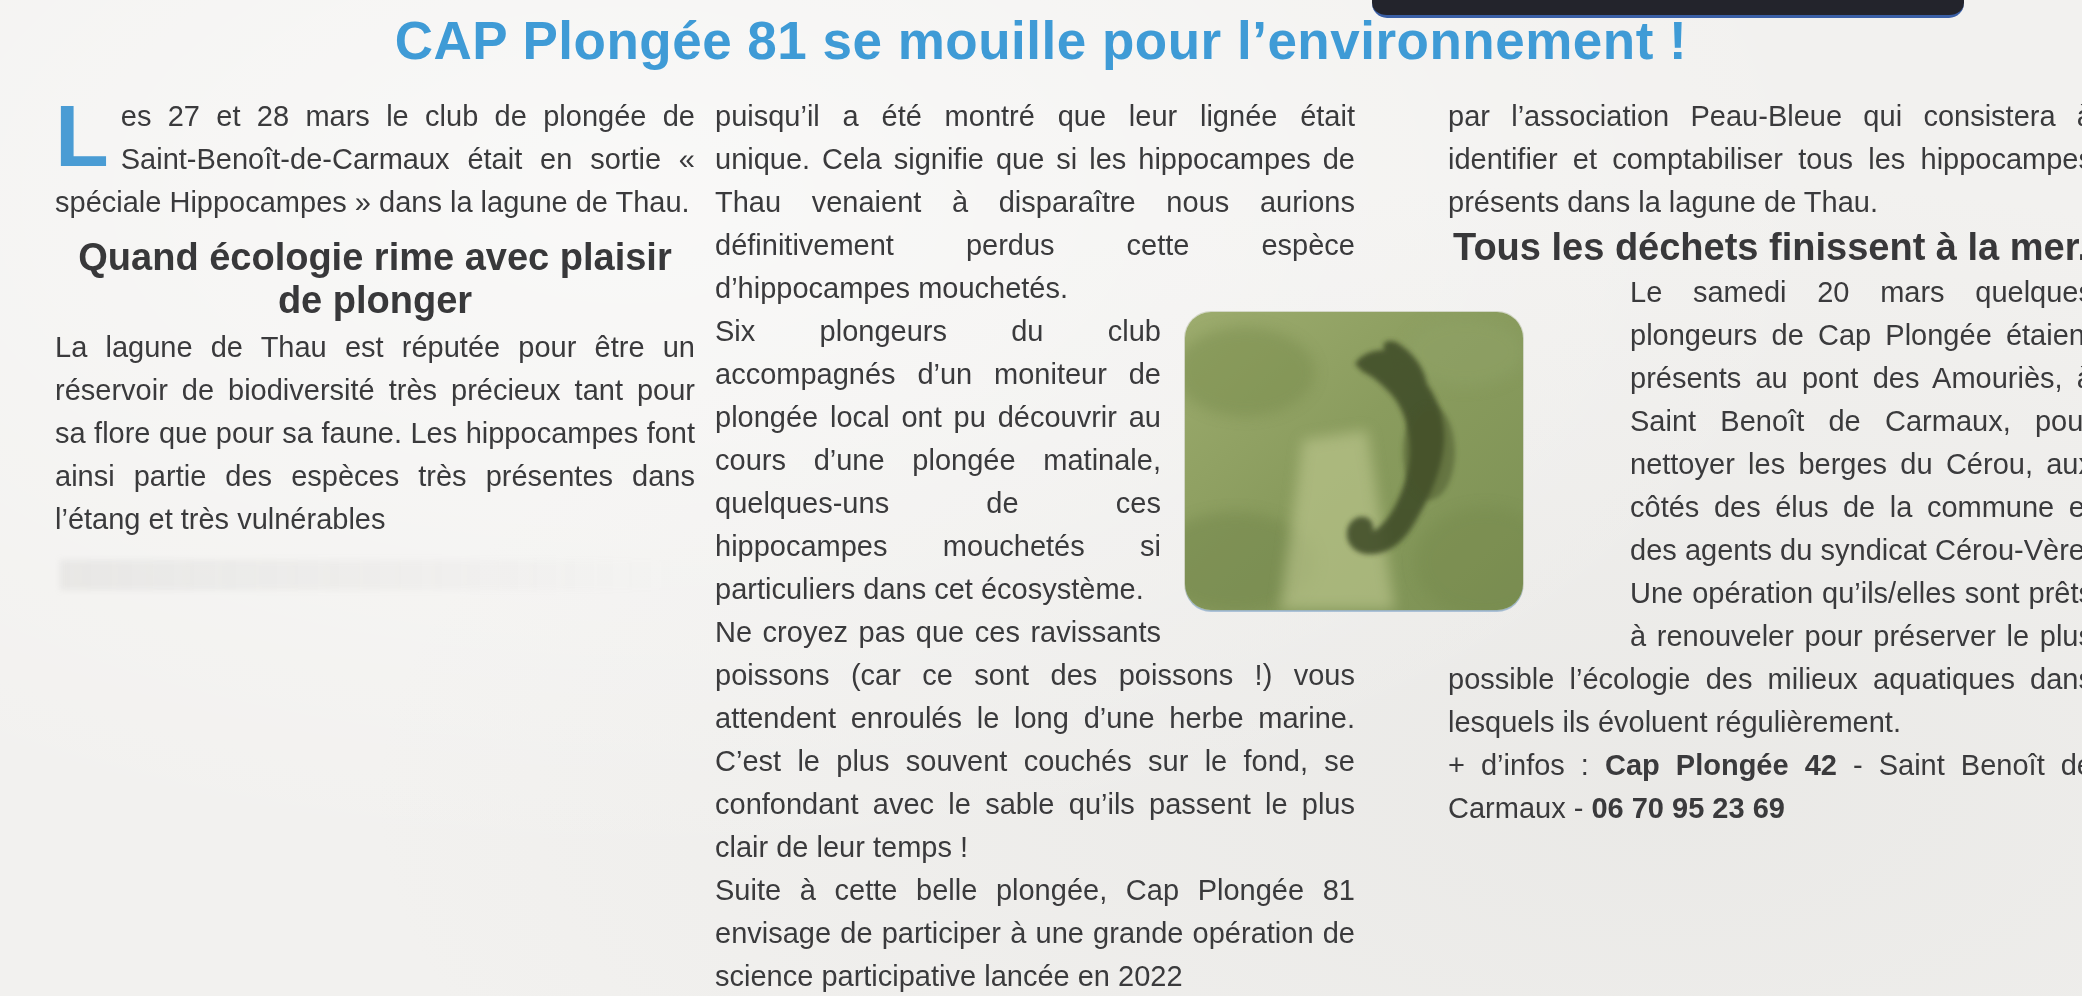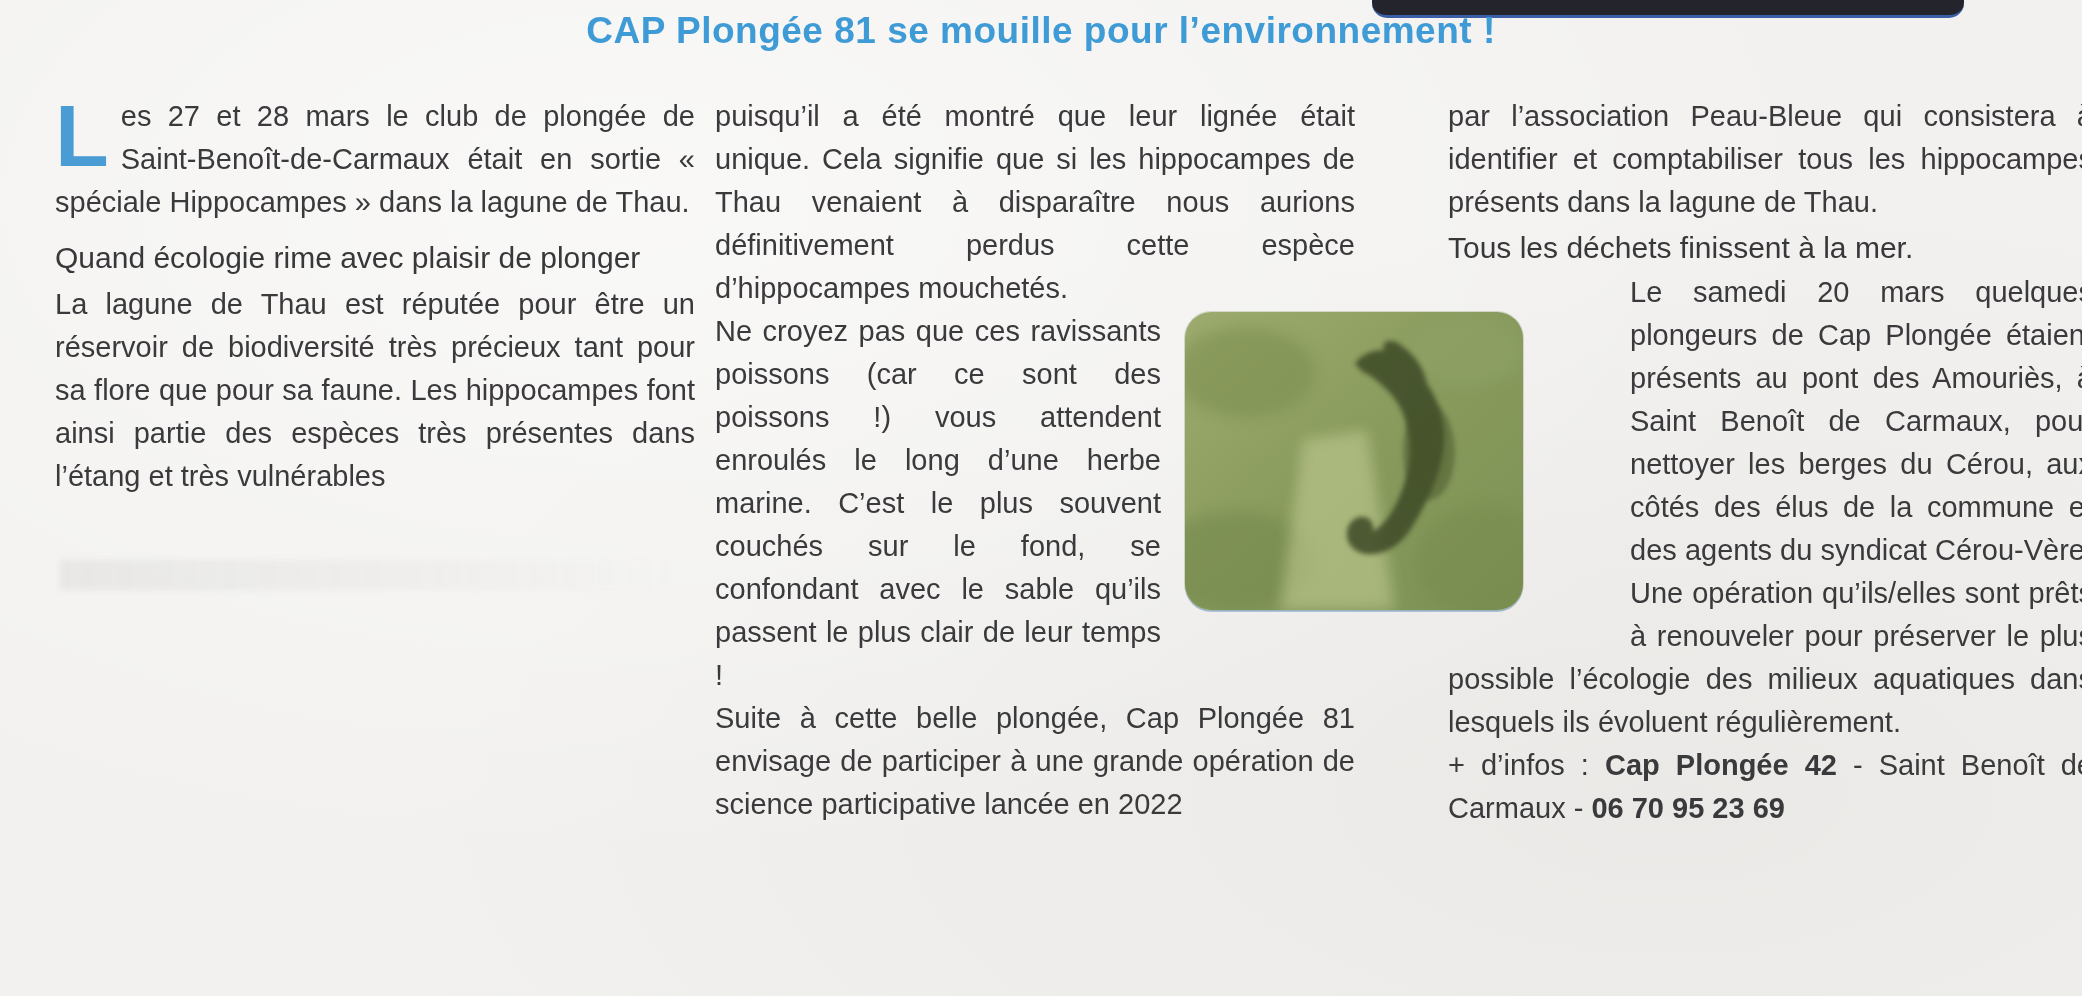--- a/index.html
+++ b/index.html
@@ -19,36 +19,36 @@
   
   .top-bar{
     position:absolute;left:1372px;top:0;width:592px;height:15px;
     background:#23242c;
     border-bottom:3px solid #3a5fa6;
     border-radius:0 0 15px 15px;
   }
   .title{
     position:absolute;left:0;top:10px;width:100%;margin:0;
     text-align:center;
-    font-size:37px;font-weight:700;letter-spacing:.5px;
+    font-size:53px;font-weight:700;letter-spacing:.5px;
     color:#3f9bd6;
   }
   .col{
     position:absolute;top:95px;width:640px;
     font-size:29px;line-height:43px;
     text-align:justify;
   }
   .col1{left:55px;}
   .col2{left:715px;}
   .col3{left:1448px;width:645px;}
   .col p{margin:0;}
   .col h2{
     margin:12px 0 4px 0;
-    font-size:30px;line-height:43px;font-weight:400;
-    text-align:left;color:#38383a;
+    font-size:38px;line-height:43px;font-weight:700;
+    text-align:center;color:#38383a;
   }
   .col3 h2{margin:2px 0 2px 0;}
   .dropcap{
     float:left;
     font-size:88px;line-height:70px;height:80px;
     font-weight:700;color:#4a9cd4;
     margin:6px 12px 0 0;
   }
   .spacer-right{float:right;width:182px;height:332px;margin-left:12px;}
   .spacer-left{float:left;width:172px;height:380px;margin-right:10px;}
@@ -78,20 +78,21 @@
 
   <div class="col col1">
     <p><span class="dropcap">L</span><span>es 27 et 28 mars le club de plongée de Saint-Benoît-de-Carmaux était en sortie « spéciale Hippocampes » dans la lagune de Thau.</span></p>
     <h2>Quand écologie rime avec plaisir de plonger</h2>
     <p>La lagune de Thau est réputée pour être un réservoir de biodiversité très précieux tant pour sa flore que pour sa faune. Les hippocampes font ainsi partie des espèces très présentes dans l’étang et très vulnérables</p>
   </div>
 
   <div class="col col2">
     <p>puisqu’il a été montré que leur lignée était unique. Cela signifie que si les hippocampes de Thau venaient à disparaître nous aurions définitivement perdus cette espèce d’hippocampes mouchetés.</p>
     <div class="spacer-right"></div>
+    <p>Six plongeurs du club accompagnés d’un moniteur de plongée local ont pu découvrir au cours d’une plongée matinale, quelques-uns de ces hippocampes mouchetés si particuliers dans cet écosystème.</p>
     <p>Ne croyez pas que ces ravissants poissons (car ce sont des poissons !) vous attendent enroulés le long d’une herbe marine. C’est le plus souvent couchés sur le fond, se confondant avec le sable qu’ils passent le plus clair de leur temps !</p>
     <p>Suite à cette belle plongée, Cap Plongée 81 envisage de participer à une grande opération de science participative lancée en 2022</p>
   </div>
 
   <div class="col col3">
     <p>par l’association Peau-Bleue qui consistera à identifier et comptabiliser tous les hippocampes présents dans la lagune de Thau.</p>
     <h2>Tous les déchets finissent à la mer.</h2>
     <div class="spacer-left"></div>
     <p>Le samedi 20 mars quelques plongeurs de Cap Plongée étaient présents au pont des Amouriès, à Saint Benoît de Carmaux, pour nettoyer les berges du Cérou, aux côtés des élus de la commune et des agents du syndicat Cérou-Vère. Une opération qu’ils/elles sont prêts à renouveler pour préserver le plus possible l’écologie des milieux aquatiques dans lesquels ils évoluent régulièrement.</p>
     <p class="contact"><span>+ d’infos : </span><span class="b">Cap Plongée 42</span><span> - Saint Benoît de Carmaux - </span><span class="b">06 70 95 23 69</span></p>

